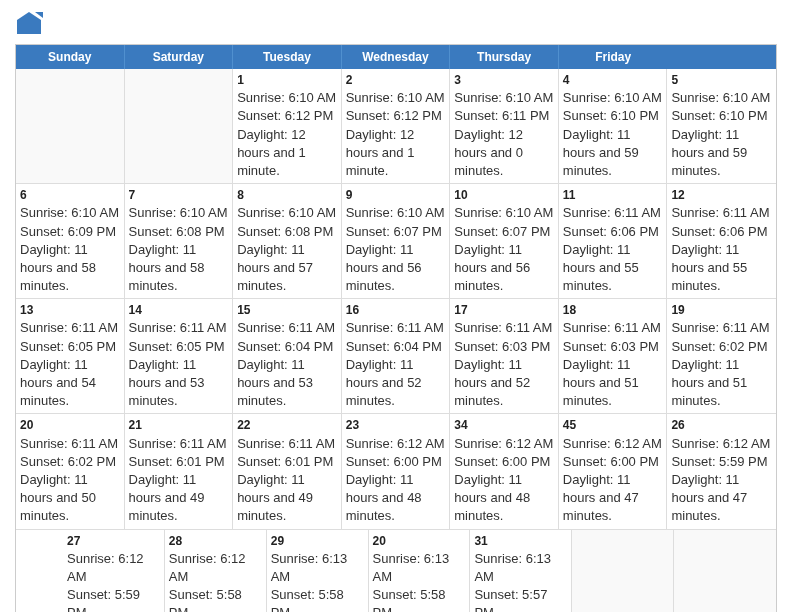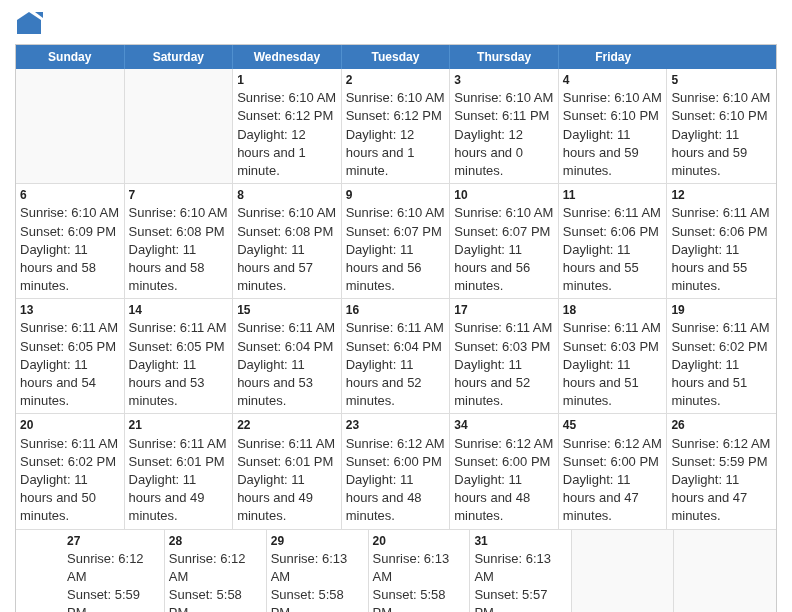--- a/index.html
+++ b/index.html
@@ -126,22 +126,22 @@
     <div class="title-block">
       <div class="month-title"></div>
       <div class="location"></div>
     </div>
   </div>
 
   <div class="calendar">
     <div class="cal-header" id="cal-header">
         <div class="cal-header-cell">Sunday</div>
         <div class="cal-header-cell">Saturday</div>
+        <div class="cal-header-cell">Tuesday</div>
         <div class="cal-header-cell">Wednesday</div>
-        <div class="cal-header-cell">Tuesday</div>
         <div class="cal-header-cell">Thursday</div>
         <div class="cal-header-cell">Friday</div>
       </div>
     <div class="cal-body" id="cal-body">
         <div class="cal-row">
           <div class="cal-cell empty"></div>
           <div class="cal-cell empty"></div>
           <div class="cal-cell">
             <span class="day-num">1</span>
             <div class="cell-text">Sunrise: 6:10 AM<br>Sunset: 6:12 PM<br>Daylight: 12 hours and 1 minute.</div>

